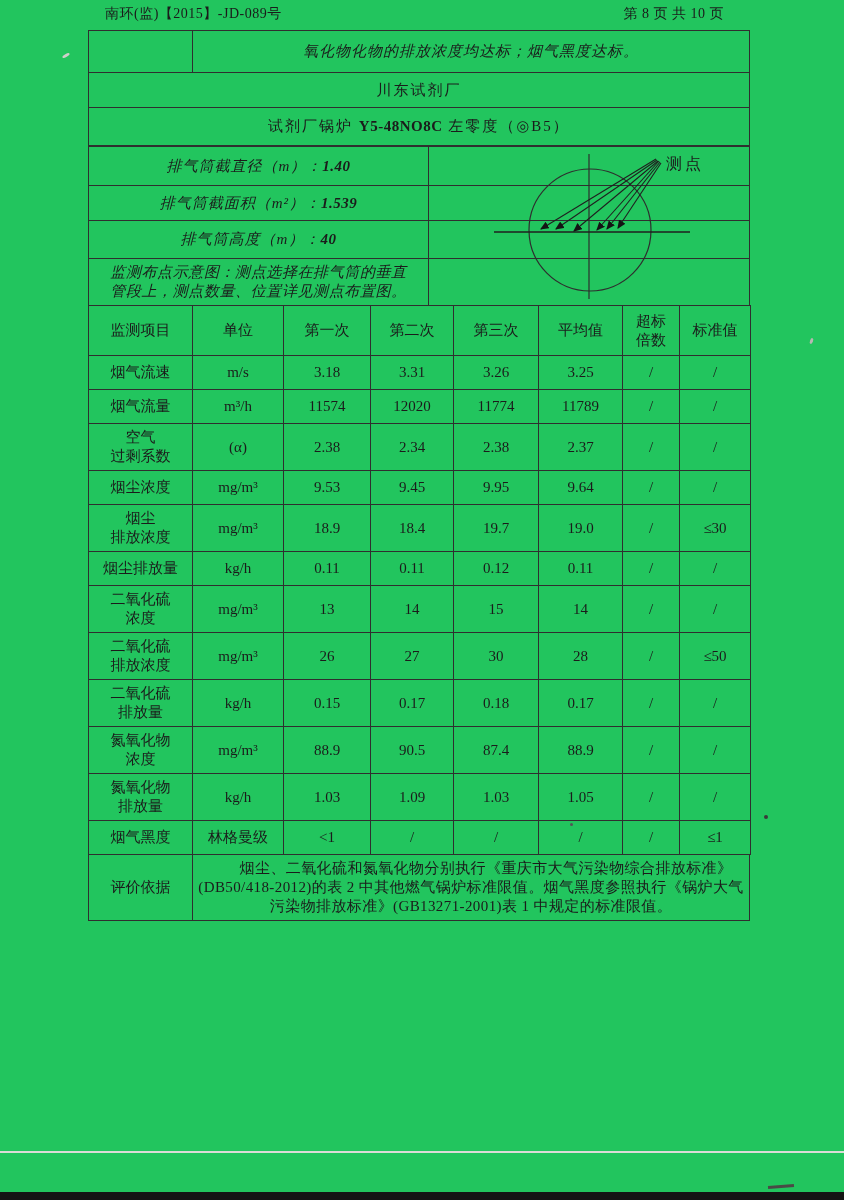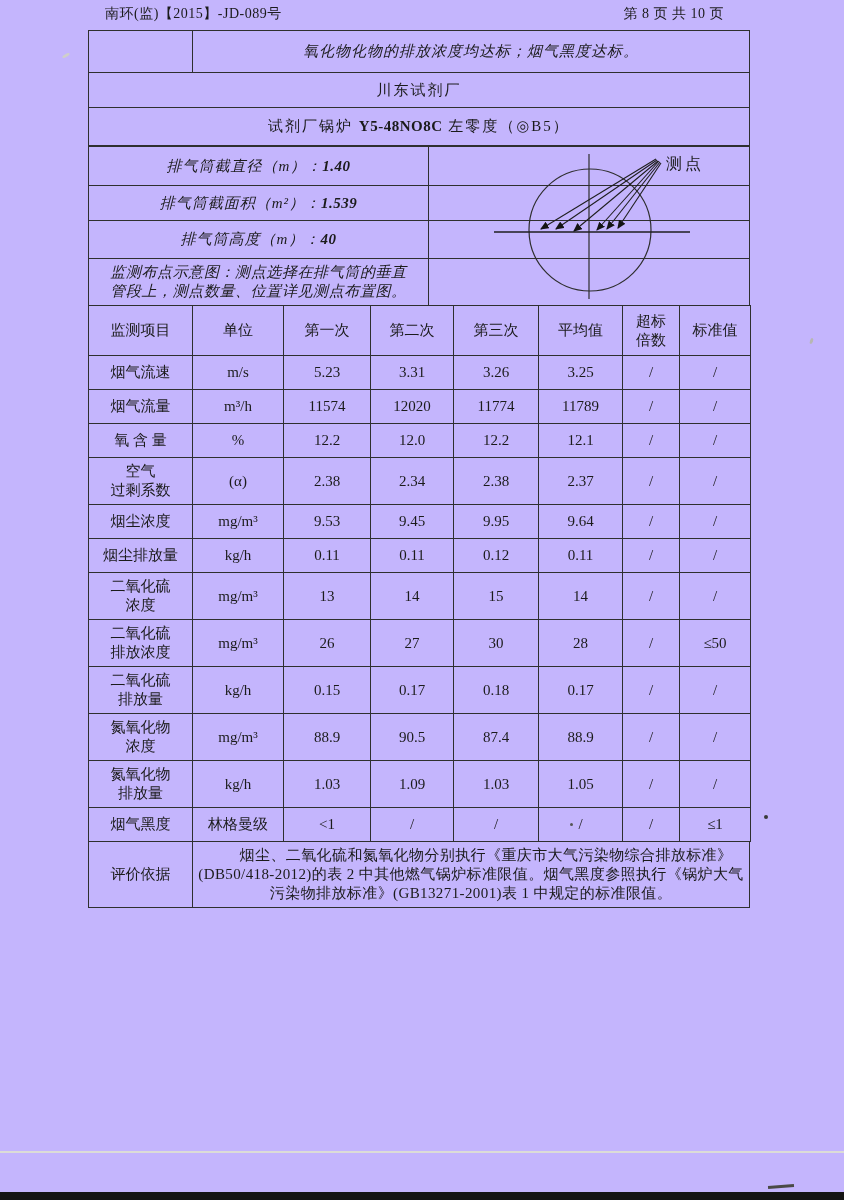--- a/index.html
+++ b/index.html
@@ -1,17 +1,17 @@
 <!DOCTYPE html>
 <html><head>
 <meta charset="utf-8">
 <style>
   html,body{margin:0;padding:0;background:#e9e9e6;}
   .page{
-    position:relative;width:844px;height:1200px;background:#c4b5fd;
+    position:relative;width:844px;height:1200px;background:#22c55e;
     overflow:hidden;font-family:"Liberation Serif","DejaVu Serif",serif;
     color:#1b1b1b;margin:0 auto;
   }
   .doc-header{
     position:absolute;left:88px;top:5px;width:662px;height:22px;
     display:flex;justify-content:space-between;font-size:14px;letter-spacing:.5px;
   }
   .doc-header .left{padding-left:17px;}
   .doc-header .right{padding-right:26px;}
   .sheet{position:absolute;left:88px;top:30px;width:662px;}
@@ -151,44 +151,34 @@
         <th>第二次</th>
         <th>第三次</th>
         <th>平均值</th>
         <th class="pre">超标
 倍数</th>
         <th>标准值</th>
       </tr>
       <tr class="h34">
         <td class="pre">烟气流速</td>
         <td>m/s</td>
-        <td class="num">5.23</td>
+        <td class="num">3.18</td>
         <td class="num">3.31</td>
         <td class="num">3.26</td>
         <td class="num">3.25</td>
         <td class="num">/</td>
         <td class="num">/</td>
       </tr>
       <tr class="h34">
         <td class="pre">烟气流量</td>
         <td>m³/h</td>
         <td class="num">11574</td>
         <td class="num">12020</td>
         <td class="num">11774</td>
         <td class="num">11789</td>
-        <td class="num">/</td>
-        <td class="num">/</td>
-      </tr>
-      <tr class="h34">
-        <td class="pre">氧 含 量</td>
-        <td>%</td>
-        <td class="num">12.2</td>
-        <td class="num">12.0</td>
-        <td class="num">12.2</td>
-        <td class="num">12.1</td>
         <td class="num">/</td>
         <td class="num">/</td>
       </tr>
       <tr class="h47">
         <td class="pre">空气
 过剩系数</td>
         <td>(α)</td>
         <td class="num">2.38</td>
         <td class="num">2.34</td>
         <td class="num">2.38</td>
@@ -198,20 +188,31 @@
       </tr>
       <tr class="h34">
         <td class="pre">烟尘浓度</td>
         <td>mg/m³</td>
         <td class="num">9.53</td>
         <td class="num">9.45</td>
         <td class="num">9.95</td>
         <td class="num">9.64</td>
         <td class="num">/</td>
         <td class="num">/</td>
+      </tr>
+      <tr class="h47">
+        <td class="pre">烟尘
+排放浓度</td>
+        <td>mg/m³</td>
+        <td class="num">18.9</td>
+        <td class="num">18.4</td>
+        <td class="num">19.7</td>
+        <td class="num">19.0</td>
+        <td class="num">/</td>
+        <td class="num">≤30</td>
       </tr>
       <tr class="h34">
         <td class="pre">烟尘排放量</td>
         <td>kg/h</td>
         <td class="num">0.11</td>
         <td class="num">0.11</td>
         <td class="num">0.12</td>
         <td class="num">0.11</td>
         <td class="num">/</td>
         <td class="num">/</td>

